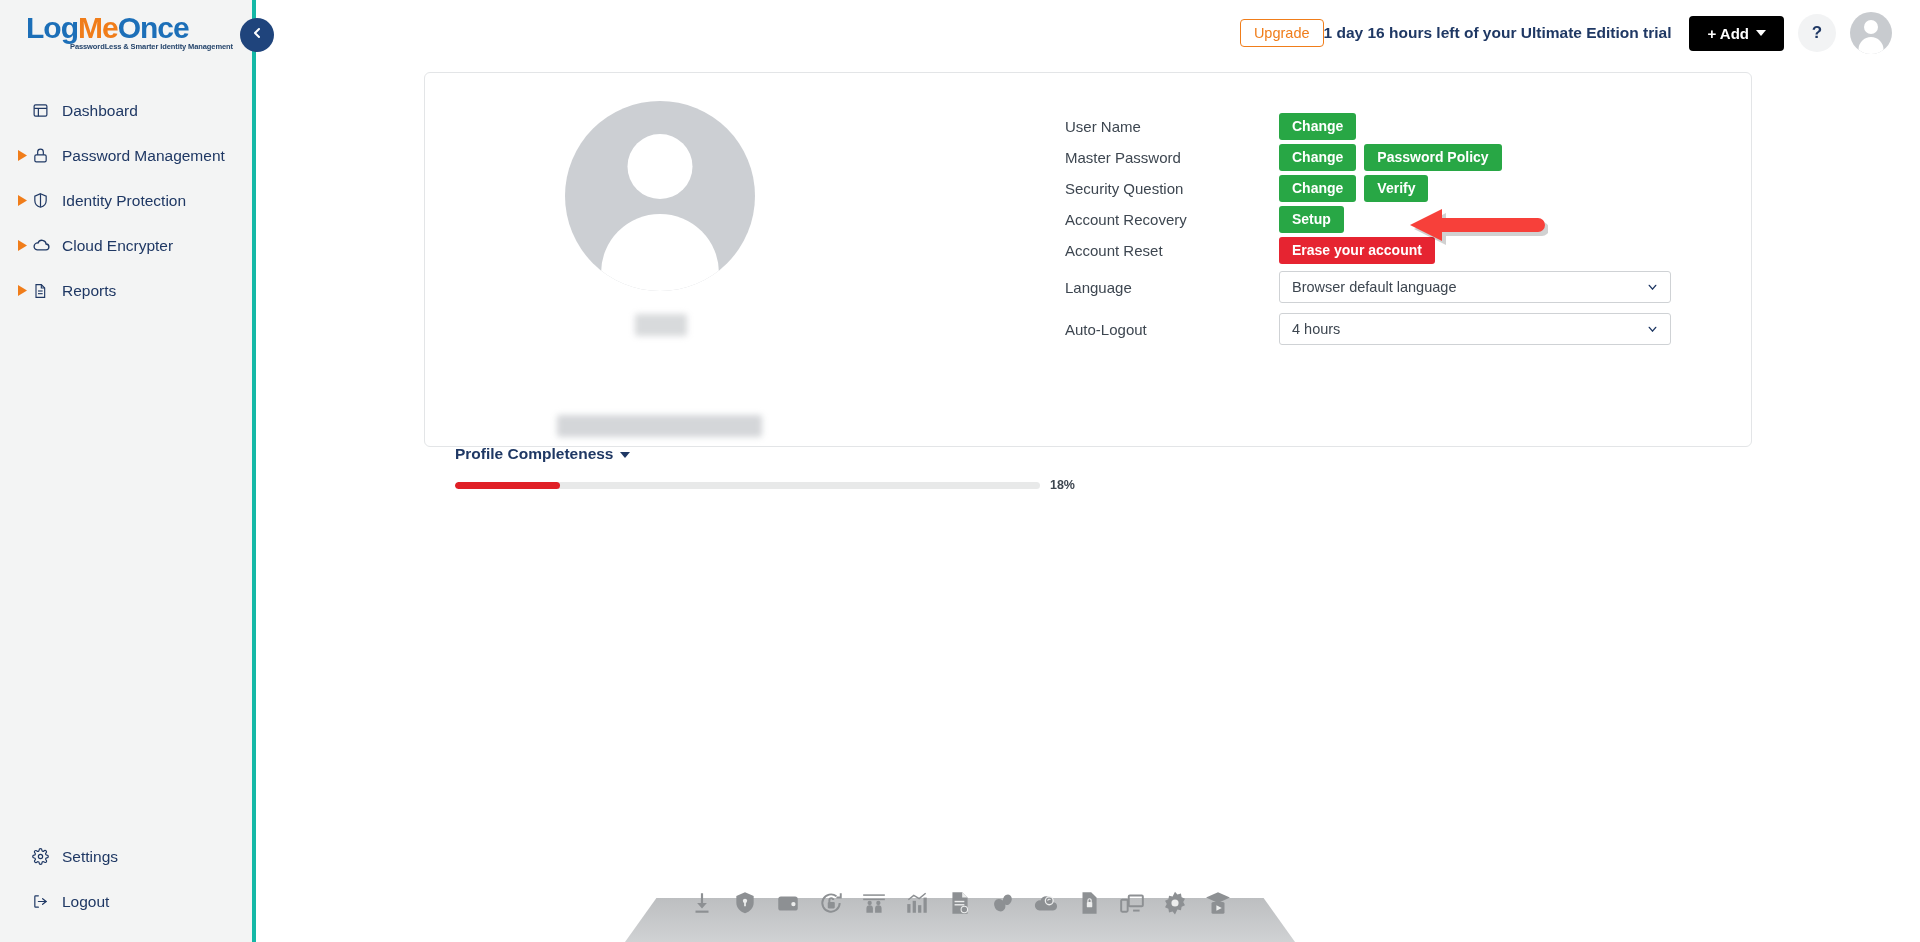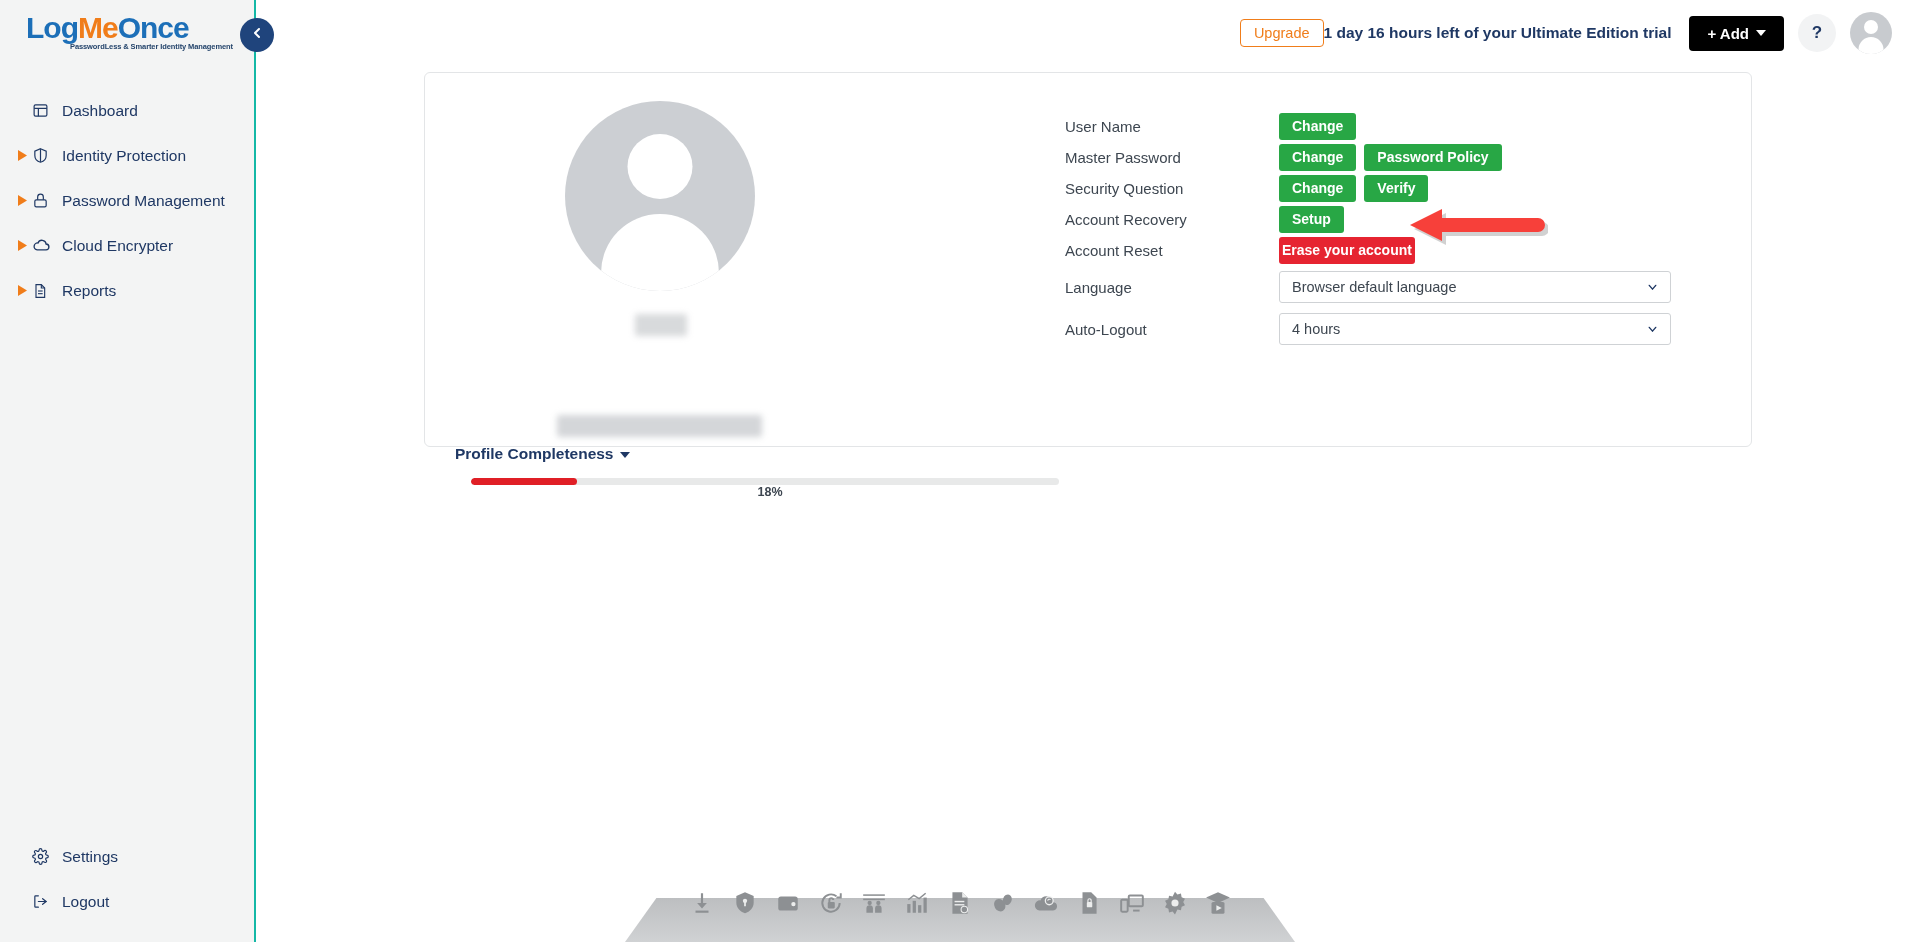--- a/index.html
+++ b/index.html
@@ -19,21 +19,21 @@
     background: #ffffff;
   }
 
   
   #sidebar {
     position: absolute;
     left: 0; top: 0;
     width: 256px;
     height: 942px;
     background: #f3f4f4;
-    border-right: 2px solid #14b8a6;
+    border-right: 4px solid #14b8a6;
   }
 
   #logo-wrap {
     position: absolute;
     left: 26px; top: 12px;
     width: 196px; height: 44px;
   }
   #logo-text {
     font-size: 30px;
     font-weight: bold;
@@ -277,21 +277,20 @@
     border-top: 6px solid #1f3864;
     cursor: pointer;
   }
 
   #progress-row {
     position: absolute;
     left: 30px; top: 405px;
     width: 620px;
     display: flex;
     align-items: center;
-    flex-direction: column;
   }
   #progress-track {
     width: 588px;
     height: 7px;
     background: #e8e9e9;
     border-radius: 4px;
     overflow: hidden;
   }
   #progress-fill {
     height: 100%;
@@ -344,21 +343,21 @@
     white-space: nowrap;
     line-height: 1.25;
   }
   .btn-red {
     background: #e62431;
     color: #ffffff;
     border: none;
     border-radius: 3px;
     font-size: 14px;
     font-weight: bold;
-    padding: 5px 3px;
+    padding: 5px 13px;
     cursor: pointer;
     white-space: nowrap;
     line-height: 1.25;
   }
 
   .srow.select-row { height: 42px; }
   .select-box {
     position: relative;
     width: 392px;
     height: 32px;
@@ -469,40 +468,40 @@
       </div>
 
       <div class="nav-item">
         <span class="nav-caret">
           <svg width="9" height="11" viewBox="0 0 9 11">
               <polygon points="0,0 9,5.5 0,11" fill="#f07d1a"></polygon>
             </svg>
         </span>
         <span class="nav-icon">
           <svg width="17" height="17" viewBox="0 0 24 24" fill="none" stroke="#1f3864" stroke-width="1.7">
-              <path d="M12 2.5 20 6v6c0 5-3.5 8.3-8 9.5C7.5 20.3 4 17 4 12V6z"></path>
-              <line x1="12" y1="3" x2="12" y2="21"></line>
-            </svg>
-        </span>
-        <span class="nav-label">Identity Protection</span>
+              <rect x="4" y="11" width="16" height="10" rx="2"></rect>
+              <path d="M8 11V7a4 4 0 0 1 8 0v4"></path>
+            </svg>
+        </span>
+        <span class="nav-label">Password Management</span>
       </div>
 
       <div class="nav-item">
         <span class="nav-caret">
           <svg width="9" height="11" viewBox="0 0 9 11">
               <polygon points="0,0 9,5.5 0,11" fill="#f07d1a"></polygon>
             </svg>
         </span>
         <span class="nav-icon">
           <svg width="17" height="17" viewBox="0 0 24 24" fill="none" stroke="#1f3864" stroke-width="1.7">
-              <rect x="4" y="11" width="16" height="10" rx="2"></rect>
-              <path d="M8 11V7a4 4 0 0 1 8 0v4"></path>
-            </svg>
-        </span>
-        <span class="nav-label">Password Management</span>
+              <path d="M12 2.5 20 6v6c0 5-3.5 8.3-8 9.5C7.5 20.3 4 17 4 12V6z"></path>
+              <line x1="12" y1="3" x2="12" y2="21"></line>
+            </svg>
+        </span>
+        <span class="nav-label">Identity Protection</span>
       </div>
 
       <div class="nav-item">
         <span class="nav-caret">
           <svg width="9" height="11" viewBox="0 0 9 11">
               <polygon points="0,0 9,5.5 0,11" fill="#f07d1a"></polygon>
             </svg>
         </span>
         <span class="nav-icon">
           <svg width="19" height="19" viewBox="0 0 24 24" fill="none" stroke="#1f3864" stroke-width="1.7">

